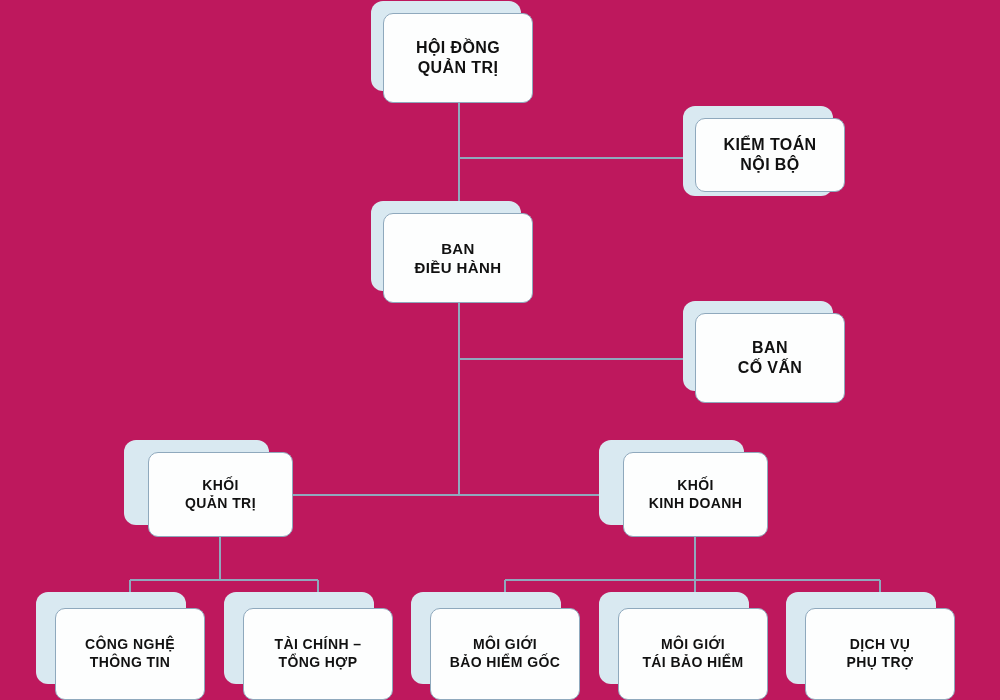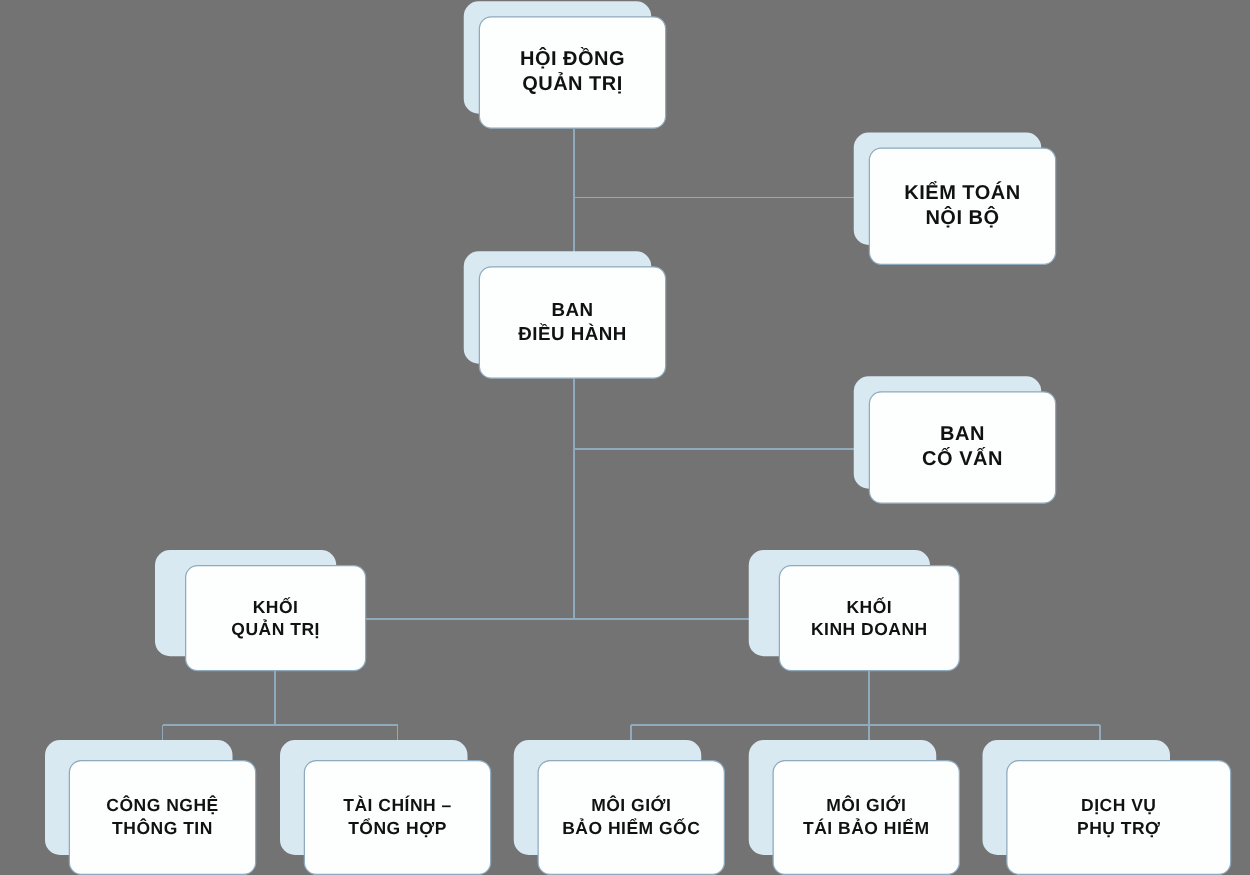--- a/index.html
+++ b/index.html
@@ -7,21 +7,21 @@
     padding: 0;
     background: #ffffff;
   }
   body {
     font-family: "Liberation Sans", sans-serif;
   }
   #chart-canvas {
     position: relative;
     width: 1000px;
     height: 700px;
-    background: #737373;
+    background: #be185d;
     overflow: hidden;
   }
   #connector-layer {
     position: absolute;
     left: 0;
     top: 0;
     width: 1000px;
     height: 700px;
     pointer-events: none;
   }
@@ -97,21 +97,21 @@
   <div class="node-shadow" style="left:224px;  top:592px; width:150px; height:92px;"></div>
   <div class="node-shadow" style="left:411px;  top:592px; width:150px; height:92px;"></div>
   <div class="node-shadow" style="left:599px;  top:592px; width:150px; height:92px;"></div>
   <div class="node-shadow" style="left:786px;  top:592px; width:150px; height:92px;"></div>
 
   <div class="node n-top" style="left:383px; top:13px; width:150px; height:90px;">
     <span class="node-label">HỘI ĐỒNG
 QUẢN TRỊ</span>
   </div>
 
-  <div class="node n-side" style="left:695px; top:118px; width:150px; height:94px;">
+  <div class="node n-side" style="left:695px; top:118px; width:150px; height:74px;">
     <span class="node-label">KIỂM TOÁN
 NỘI BỘ</span>
   </div>
 
   <div class="node n-mid" style="left:383px; top:213px; width:150px; height:90px;">
     <span class="node-label">BAN
 ĐIỀU HÀNH</span>
   </div>
 
   <div class="node n-side" style="left:695px; top:313px; width:150px; height:90px;">
@@ -142,18 +142,18 @@
   <div class="node n-leaf" style="left:430px; top:608px; width:150px; height:92px;">
     <span class="node-label">MÔI GIỚI
 BẢO HIỂM GỐC</span>
   </div>
 
   <div class="node n-leaf" style="left:618px; top:608px; width:150px; height:92px;">
     <span class="node-label">MÔI GIỚI
 TÁI BẢO HIỂM</span>
   </div>
 
-  <div class="node n-leaf" style="left:805px; top:608px; width:180px; height:92px;">
+  <div class="node n-leaf" style="left:805px; top:608px; width:150px; height:92px;">
     <span class="node-label">DỊCH VỤ
 PHỤ TRỢ</span>
   </div>
 
 </div>
 
 </body></html>

